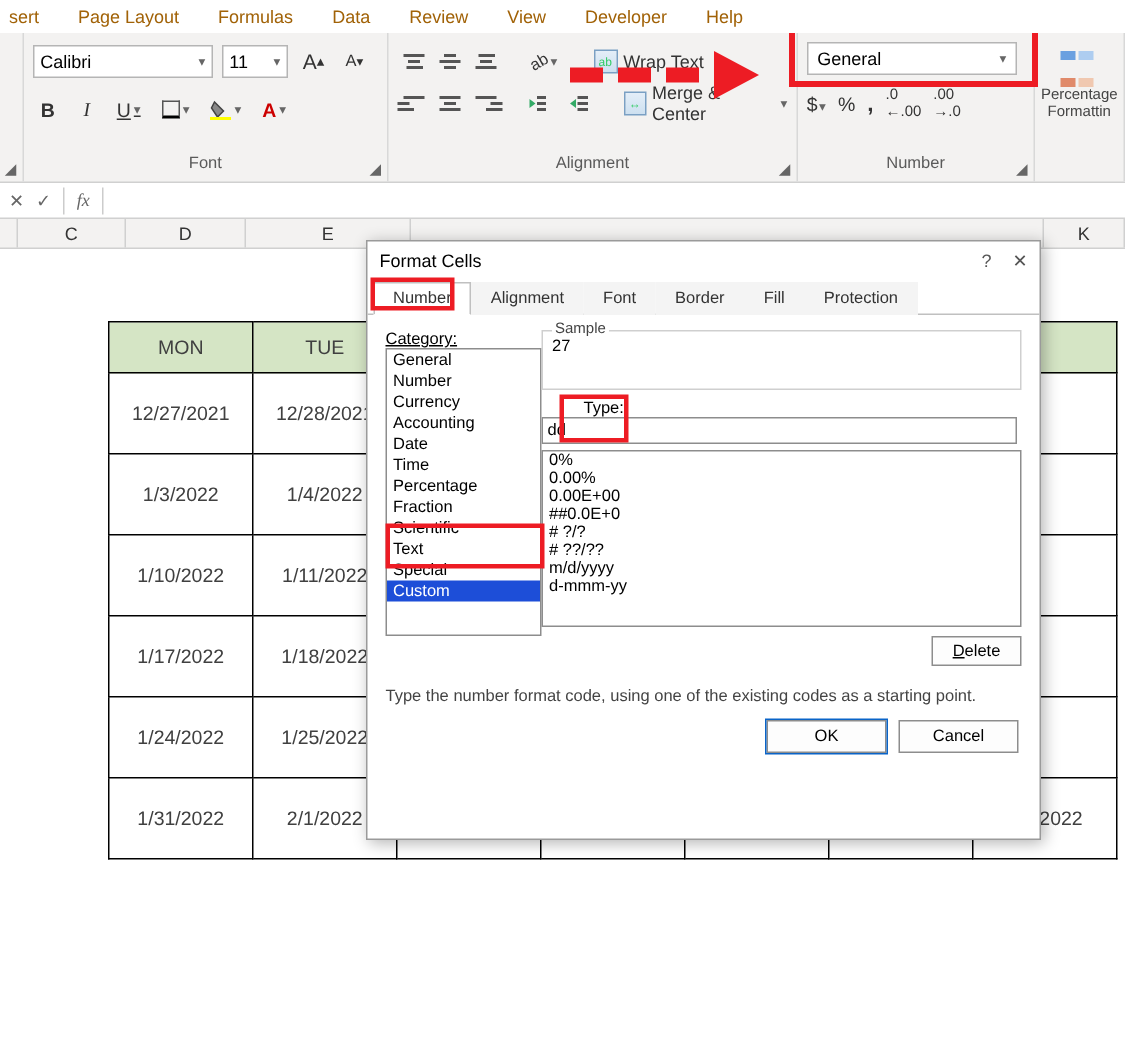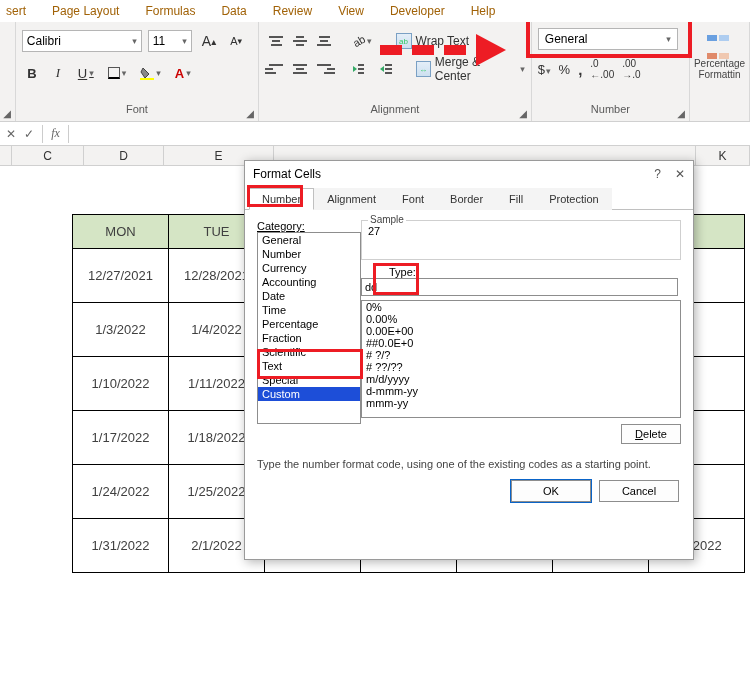--- a/index.html
+++ b/index.html
@@ -402,21 +402,20 @@
       <input class="type-in" value="dd" style="">
       <div class="fmt-list">
         <div>0%</div>
         <div>0.00%</div>
         <div>0.00E+00</div>
         <div>##0.0E+0</div>
         <div># ?/?</div>
         <div># ??/??</div>
         <div>m/d/yyyy</div>
         <div>d-mmm-yy</div>
-        <div>mmm-yy</div>
 
       </div>
       <div class="delbtn"><span style="text-decoration:underline;">D</span><span></span>elete</div>
     </div>
   </div>
   <div class="hint">Type the number format code, using one of the existing codes as a starting point.</div>
   <div class="btns">
     <div class="dbtn primary">OK</div>
     <div class="dbtn">Cancel</div>
   </div>

